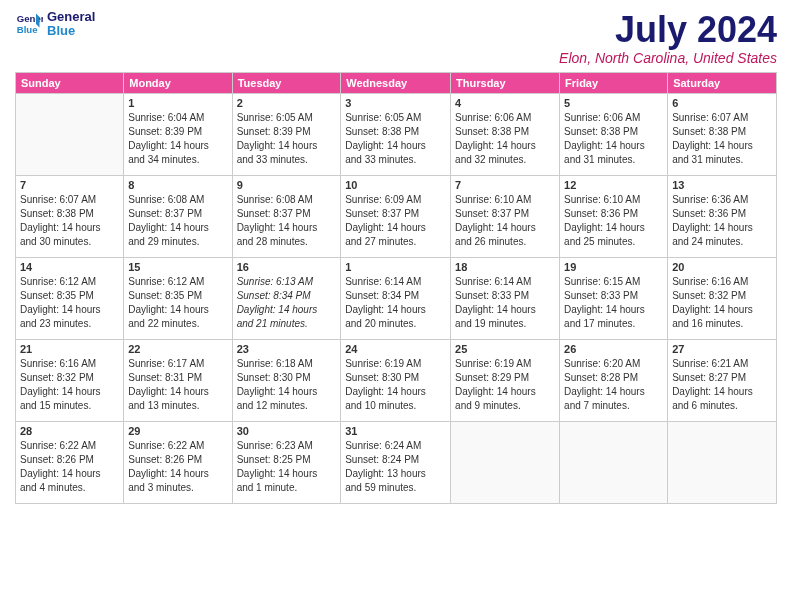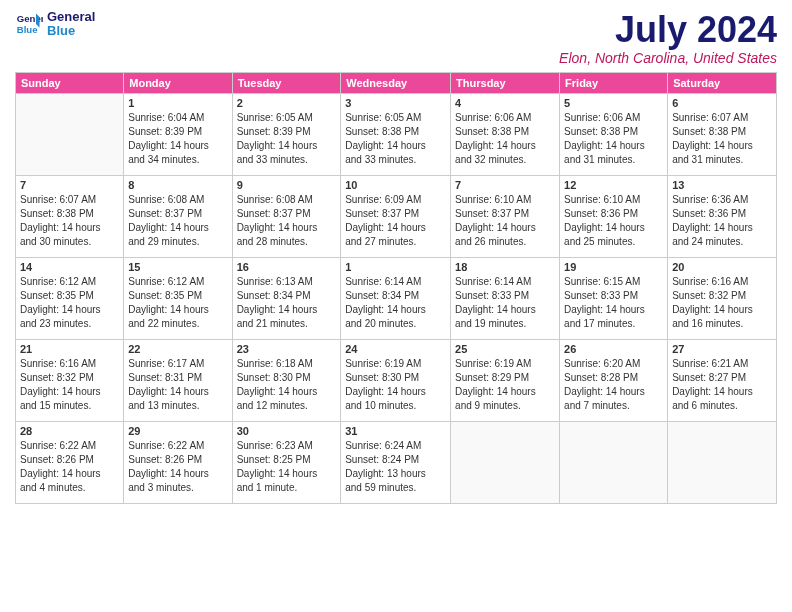--- a/index.html
+++ b/index.html
@@ -221,21 +221,21 @@
           </td>
           <td>
             <div class="day-number">15</div>
             <div class="day-info" style="white-space: pre-line;">Sunrise: 6:12 AM
 Sunset: 8:35 PM
 Daylight: 14 hours
 and 22 minutes.</div>
           </td>
           <td>
             <div class="day-number">16</div>
-            <div class="day-info" style="white-space: pre-line;">Sunrise: 6:13 AM
+            <div class="day-info" style="white-space: pre-line; font-style: italic;">Sunrise: 6:13 AM
 Sunset: 8:34 PM
 Daylight: 14 hours
 and 21 minutes.</div>
           </td>
           <td>
             <div class="day-number">1</div>
             <div class="day-info" style="white-space: pre-line;">Sunrise: 6:14 AM
 Sunset: 8:34 PM
 Daylight: 14 hours
 and 20 minutes.</div>

